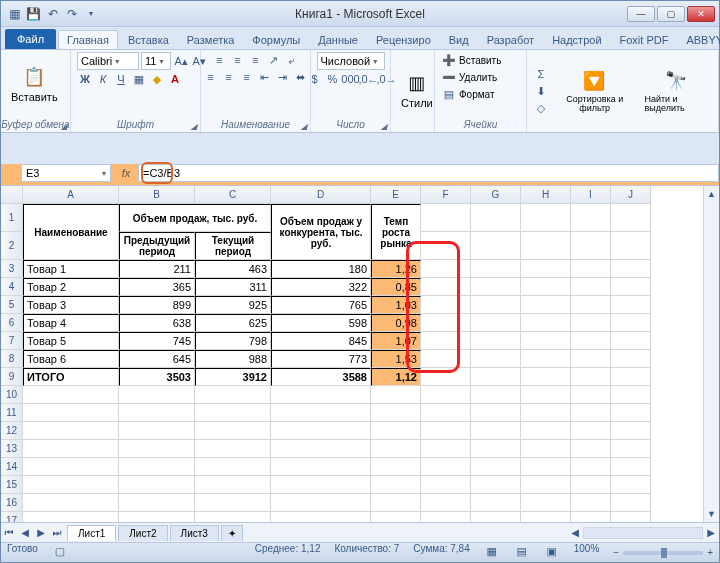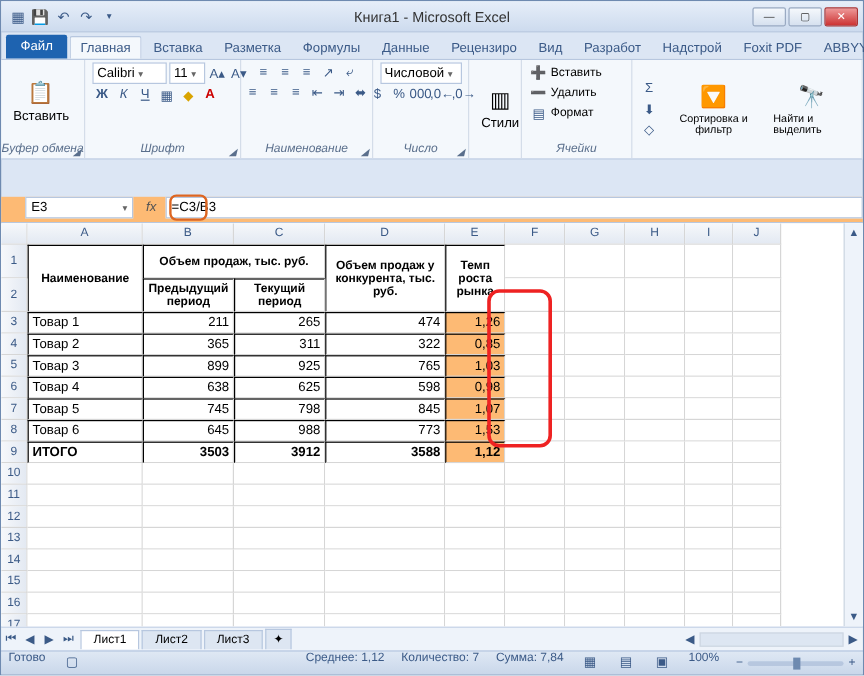--- a/index.html
+++ b/index.html
@@ -286,22 +286,22 @@
           <div class="th" style="white-space:normal">Предыдущий период</div>
           <div class="th" style="white-space:normal">Текущий период</div>
           <div class="empty"></div>
           <div class="empty"></div>
           <div class="empty"></div>
           <div class="empty"></div>
           <div class="empty"></div>
           <div class="rhdr">3</div>
           <div class="td">Товар 1</div>
           <div class="td num">211</div>
-          <div class="td num">265</div>
-          <div class="td num">474</div>
+          <div class="td num">463</div>
+          <div class="td num">180</div>
           <div class="td num sel">1,26</div>
           <div class="empty"></div>
           <div class="empty"></div>
           <div class="empty"></div>
           <div class="empty"></div>
           <div class="empty"></div>
           <div class="rhdr">4</div>
           <div class="td">Товар 2</div>
           <div class="td num">365</div>
           <div class="td num">311</div>

